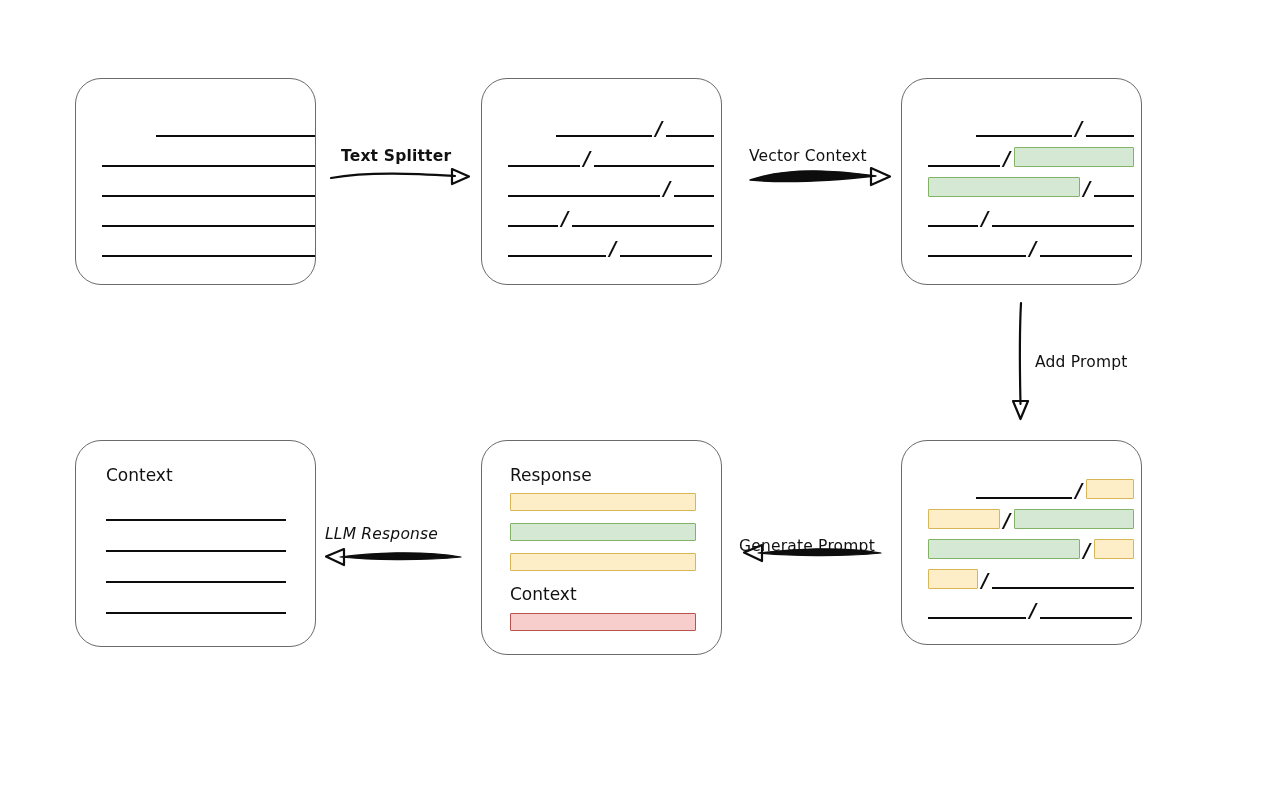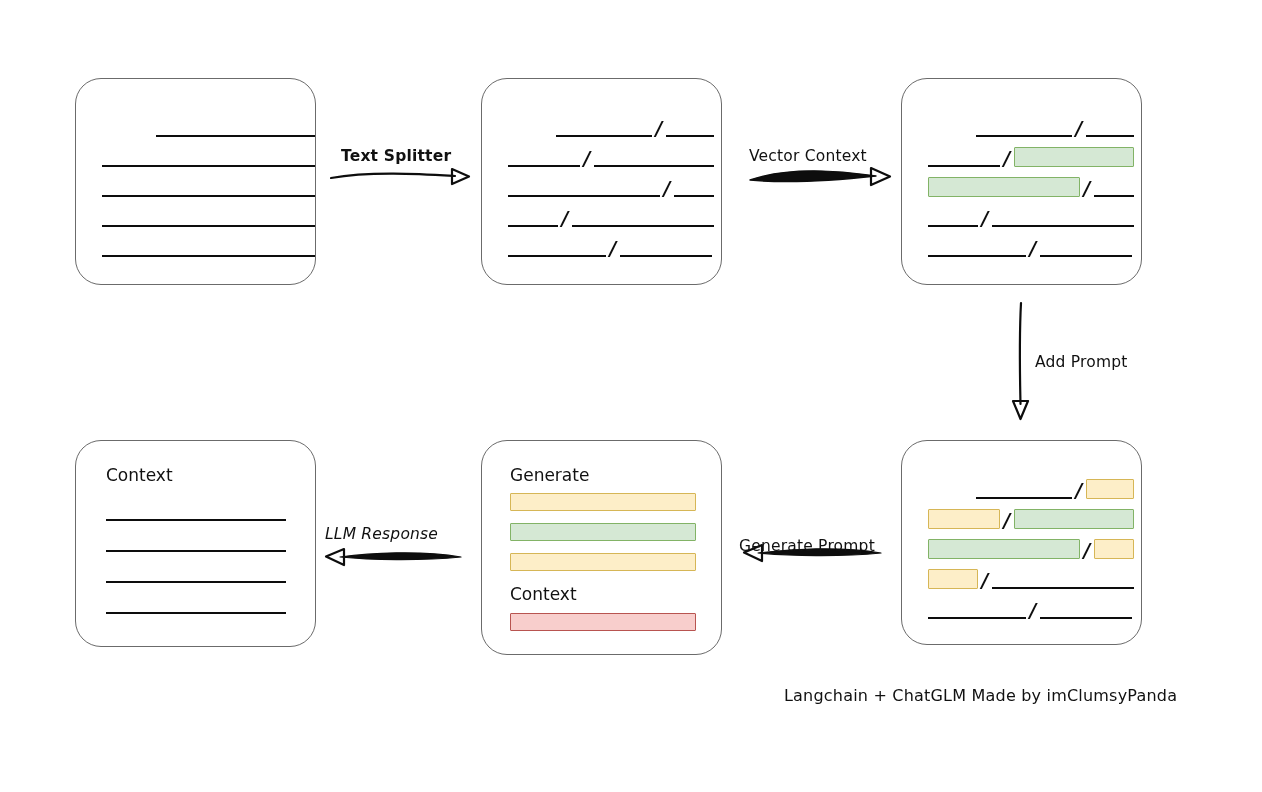--- a/index.html
+++ b/index.html
@@ -201,21 +201,21 @@
       </div>
       <div class="row" style="top: 122px; padding-left: 30px;">
         <span class="seg line" style="width: 180px;"></span>
       </div>
       <div class="row" style="top: 153px; padding-left: 30px;">
         <span class="seg line" style="width: 180px;"></span>
       </div>
     </div>
 
   <div class="doc-box" id="box-prompt" style="left:481px; top:440px; width:241px; height:215px;">
-    <div class="box-title" style="left:28px; top:24px;">Generate</div>
+    <div class="box-title" style="left:28px; top:24px;">Response</div>
     <div class="box-title" style="left:28px; top:143px;">Context</div>
   <div class="bar" style="left: 28px; top: 52px; width: 186px; height: 18px; background: rgb(253, 238, 200); border-color: rgb(214, 182, 86);"></div>
       <div class="bar" style="left: 28px; top: 82px; width: 186px; height: 18px; background: rgb(213, 232, 212); border-color: rgb(130, 179, 102);"></div>
       <div class="bar" style="left: 28px; top: 112px; width: 186px; height: 18px; background: rgb(253, 238, 200); border-color: rgb(214, 182, 86);"></div>
       <div class="bar" style="left: 28px; top: 172px; width: 186px; height: 18px; background: rgb(248, 206, 204); border-color: rgb(184, 84, 80);"></div>
     </div>
 
   <div class="doc-box" id="box-context" style="left:901px; top:440px; width:241px; height:205px;">
       <div class="row" style="top: 38px; padding-left: 26px;">
         <span class="gap" style="width: 48px;"></span>
@@ -276,15 +276,14 @@
   <div class="hand edge-label" style="left:341px; top:147px;font-weight:bold;">Text Splitter</div>
 
   <div class="hand edge-label" style="left:749px; top:147px;">Vector Context</div>
 
   <div class="hand edge-label" style="left:1035px; top:353px;">Add Prompt</div>
 
   <div class="hand edge-label" style="left:739px; top:537px;">Generate Prompt</div>
 
   <div class="hand edge-label" style="left:325px; top:525px;font-style:italic;">LLM Response</div>
 
-  <div class="hand footer-note" style="left:784px; top:686px;">Langchain + ChatGLM Made by imClumsyPanda</div>
 
 </div>
 
 </body></html>

